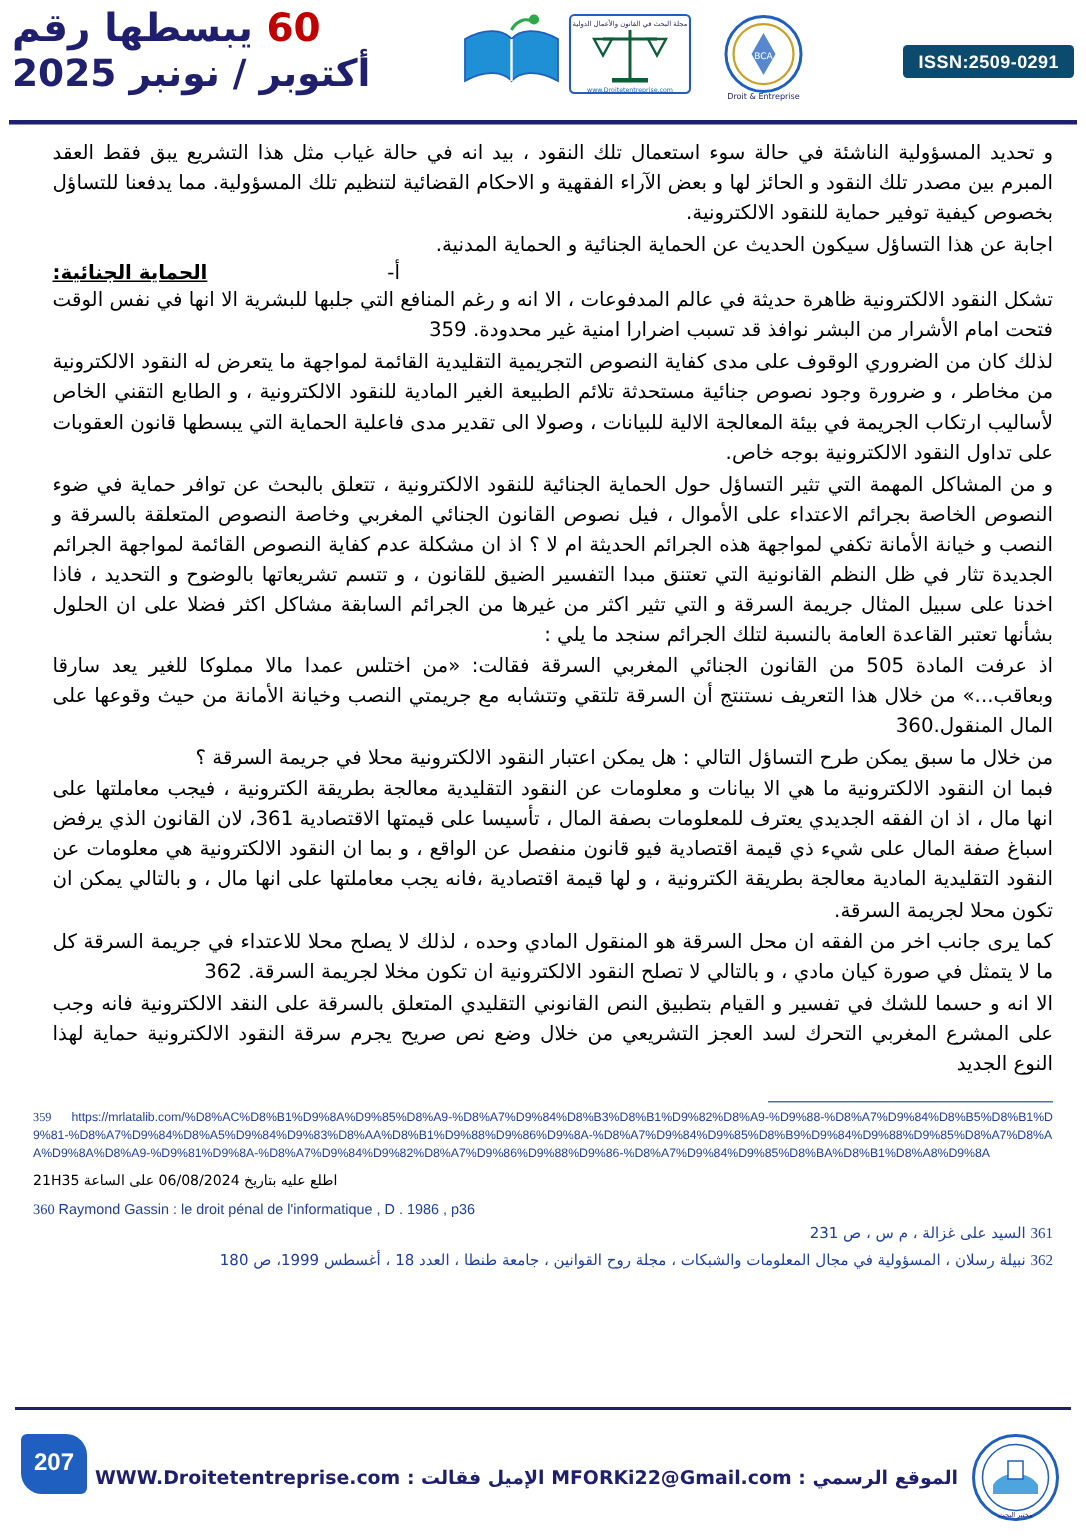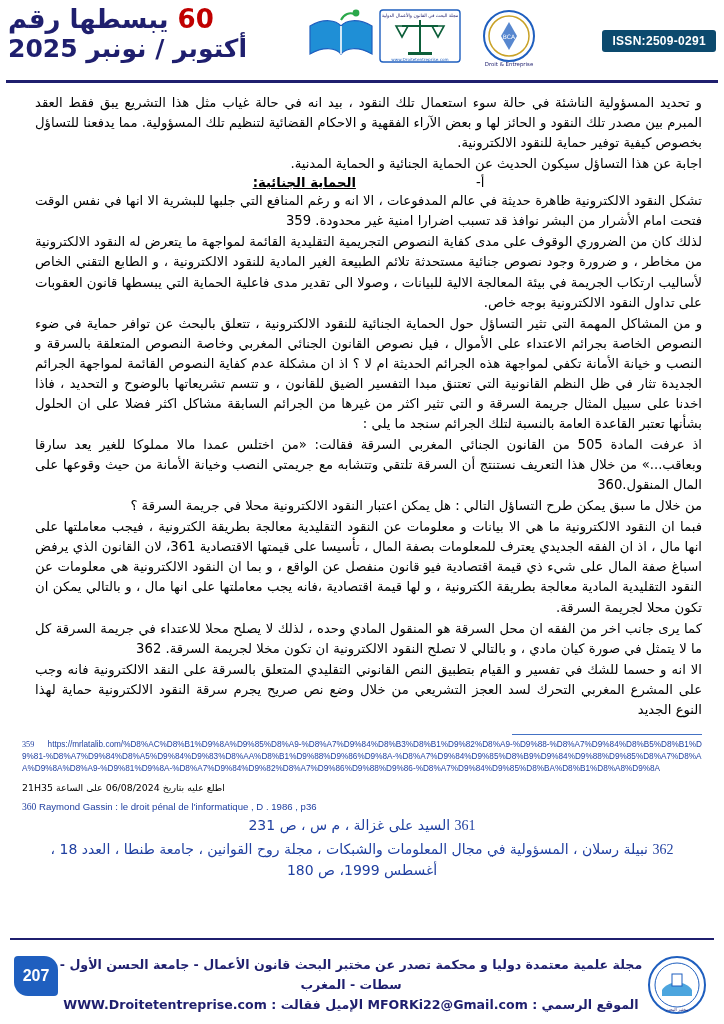--- a/index.html
+++ b/index.html
@@ -101,21 +101,20 @@
     font-family: "DejaVu Sans", sans-serif;
   }
   .sub-head {
     font-weight: bold;
     text-decoration: underline;
     display: inline-block;
   }
   .item-row {
     display: flex;
     flex-direction: row-reverse;
-    justify-content: center;
     gap: 120px;
     font-size: 13.2px;
     margin-bottom: 1px;
   }
   .item-label { font-weight: normal; }
 
   
   .footnote-sep {
     margin: 14px 22px 4px 22px;
     border-top: 1px solid #4472c4;
@@ -131,23 +130,23 @@
     color: #1f3fa0;
     word-break: break-all;
     margin-bottom: 2px;
     text-align: justify;
     direction: ltr;
     font-family: "Liberation Sans", sans-serif;
   }
   .fn-num { color: #1f3fa0; font-family: Liberation Serif, serif; }
   .fn-rtl {
     direction: rtl;
-    text-align: center;
+    text-align: right;
     word-break: normal;
-    font-size: 14px;
+    font-size: 10px;
     color: #1f3fa0;
     font-family: "DejaVu Sans", sans-serif;
     margin-bottom: 3px;
     line-height: 1.5;
   }
   .fn-ltr {
     direction: ltr;
     text-align: left;
     font-size: 9.6px;
     color: #1f3fa0;
@@ -340,21 +339,20 @@
         <svg width="66" height="62" viewBox="0 0 66 62">
           <ellipse cx="33" cy="31" rx="28" ry="28" fill="none" stroke="#1f5fbf" stroke-width="2"></ellipse>
           <ellipse cx="33" cy="31" rx="22" ry="22" fill="none" stroke="#1f5fbf" stroke-width="1"></ellipse>
           <path d="M18 36 C24 26, 42 26, 48 36 L48 42 L18 42 Z" fill="#1f8fd6" opacity="0.8"></path>
           <rect x="28" y="20" width="10" height="12" fill="#ffffff" stroke="#1f5fbf" stroke-width="1"></rect>
           <text x="33" y="57" font-size="4.4" fill="#1f1f6e" text-anchor="middle" font-family="DejaVu Sans">مختبر البحث</text>
         </svg>
       </div>
 
       <div class="footer-text">
-        <div class="footer-line1">مجلة علمية معتمدة دوليا و محكمة تصدر عن مختبر البحث قانون الأعمال - جامعة الحسن الأول - سطات - المغرب</div>
         <div class="footer-line2">
           <span>الموقع الرسمي :</span>
           <span class="mail">MFORKi22@Gmail.com</span>
           <span>الإميل فقالت :</span>
           <span class="mail">WWW.Droitetentreprise.com</span>
         </div>
       </div>
 
       <div class="page-badge">207</div>
 

